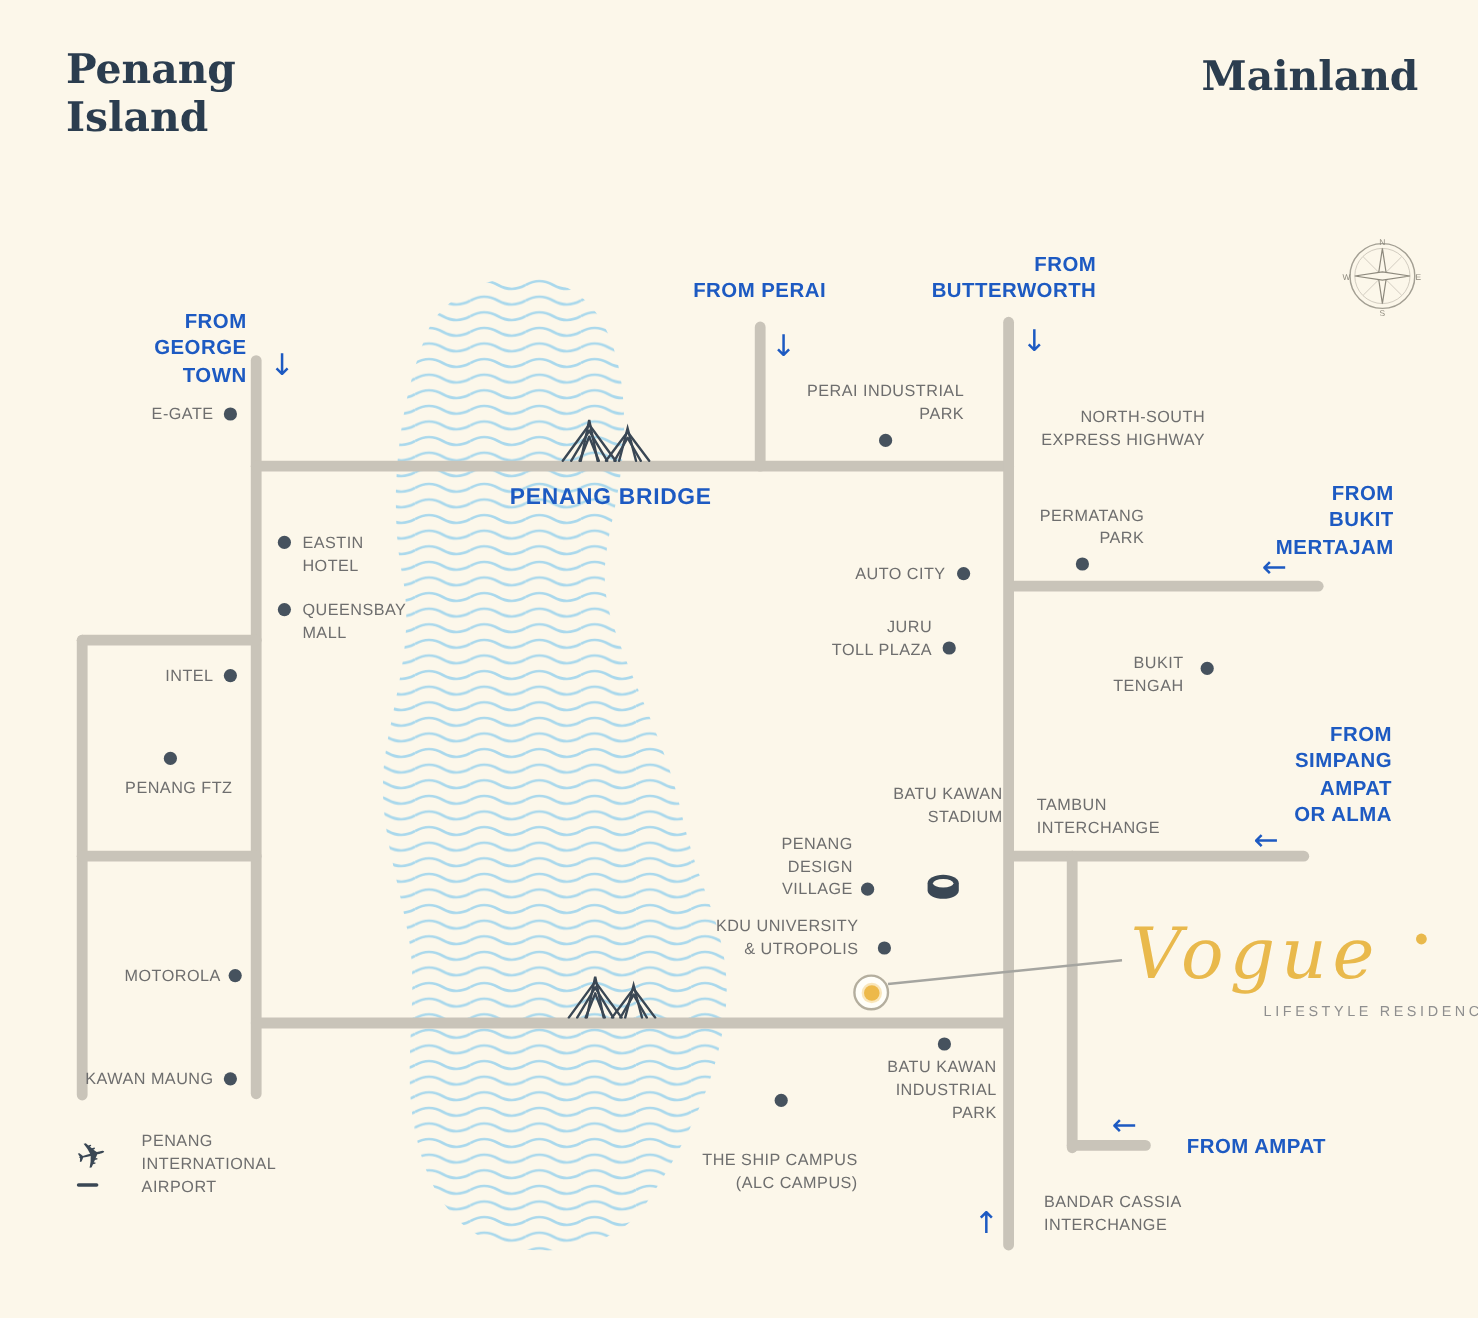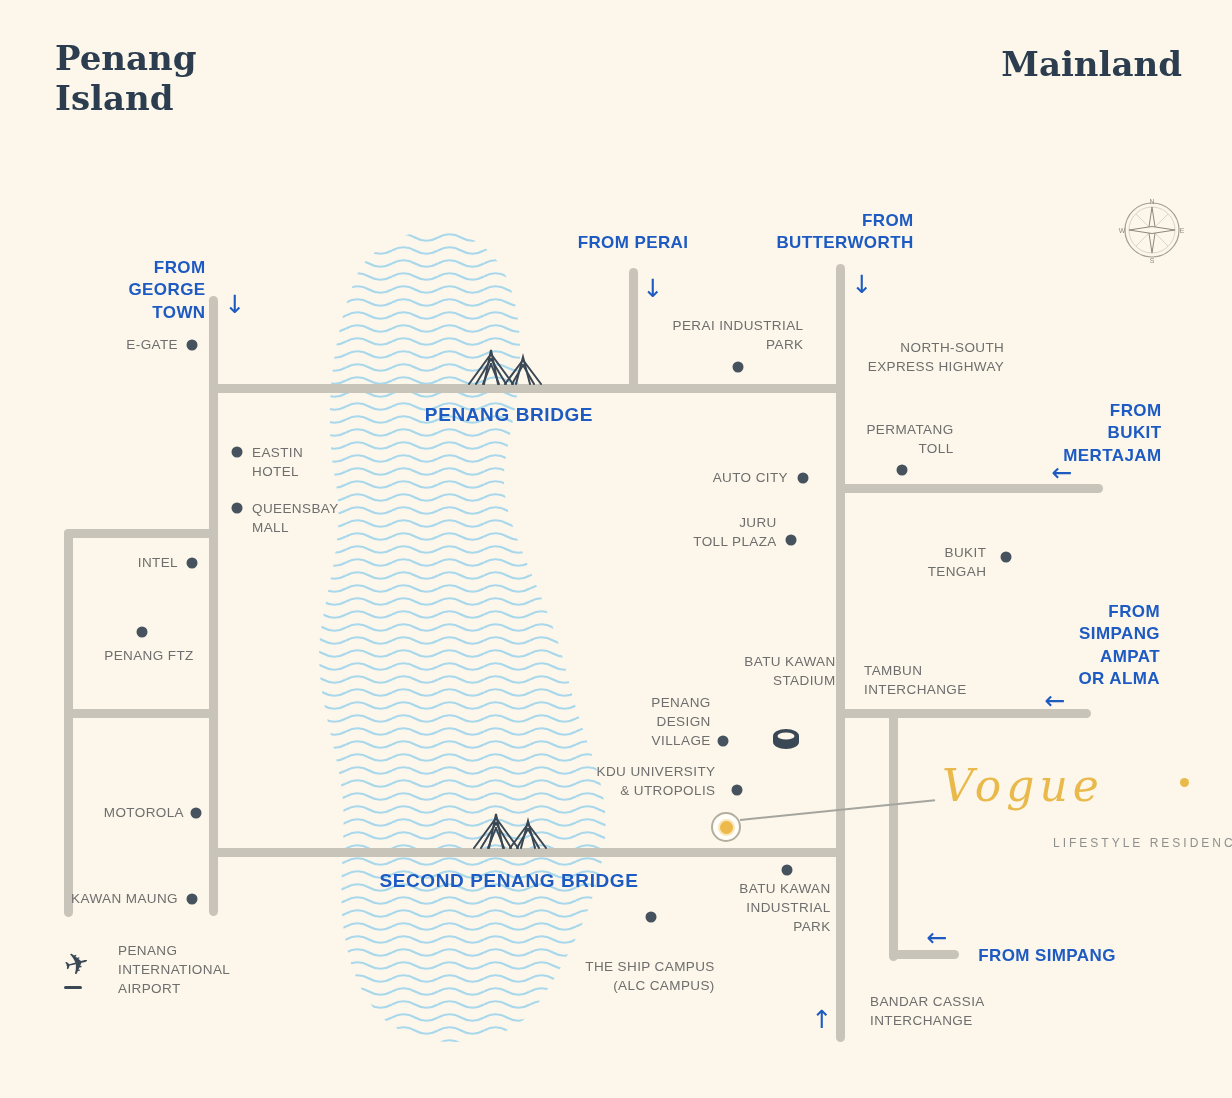--- a/index.html
+++ b/index.html
@@ -11,21 +11,21 @@
   .dir { position:absolute; color:#1D5AC2; font-weight:bold; font-size:17px; letter-spacing:0.4px; line-height:1.32; white-space:pre-line; }
   .arrow { position:absolute; color:#1D5AC2; font-size:25px; font-family:"DejaVu Sans",sans-serif; transform:translate(-50%,-50%); }
   .ac { transform:translate(-50%,-50%); text-align:right; }
   .ar { transform:translate(-100%,-50%); text-align:right; }
   .al { transform:translateY(-50%); text-align:left; }
   .title { position:absolute; font-family:"DejaVu Serif",serif; font-weight:bold; color:#2B3D4F; font-size:34px; line-height:1.18; white-space:pre-line; }
   .bridge-label { position:absolute; color:#1D5AC2; font-weight:bold; font-size:19px; letter-spacing:0.6px; transform:translate(-50%,-50%); white-space:nowrap; }
   .abs-svg { position:absolute; }
   .compass text { font-size:7px; fill:#8D897D; font-family:"Liberation Sans",sans-serif; }
   .callout { position:absolute; height:1.5px; background:#A5A5A0; transform-origin:left center; }
-  .vogue-script { position:absolute; font-family:"DejaVu Serif",serif; font-style:italic; color:#E9B94C; font-size:44px; letter-spacing:5px; }
+  .vogue-script { position:absolute; font-family:"DejaVu Serif",serif; font-style:italic; color:#E9B94C; font-size:59px; letter-spacing:5px; }
   .vogue-dot { position:absolute; width:9px; height:9px; border-radius:50%; background:#E9B94C; }
   .vogue-tagline { position:absolute; color:#8F8F8F; font-size:12px; letter-spacing:3px; white-space:nowrap; }
   .vogue-marker { position:absolute; width:30px; height:30px; border:2px solid #B4AE9E; border-radius:50%; background:#FFFEF8; transform:translate(-50%,-50%); display:flex; align-items:center; justify-content:center; }
   .vogue-marker-dot { width:13px; height:13px; border-radius:50%; background:#EDB94A; box-shadow:0 0 0 2px rgba(237,185,74,0.35); }
   .plane-glyph { display:inline-block; font-size:30px; color:#3A4754; transform:rotate(-14deg); font-family:"DejaVu Sans",sans-serif; }
   .runway { position:absolute; width:18px; height:2.5px; background:#3A4754; border-radius:2px; }
 </style>
 </head>
 <body>
 
@@ -100,21 +100,20 @@
       <path d="M34 9 L56 39"></path>
         <path d="M34 14 L49 39"></path>
         <path d="M34 19 L42 39"></path>
       <path d="M59 39 L66 12 L73 39"></path>
       <path d="M66 15 L48 39"></path>
         <path d="M66 20 L55 39"></path>
       <path d="M66 15 L84 39"></path>
         <path d="M66 20 L77 39"></path>
     </g>
   </svg>
-  <div class="bridge-label" style="left:509px; top:881px">SECOND PENANG BRIDGE</div>
 
   <div class="dir ac" style="left:167px; top:291px">FROM
 GEORGE
 TOWN</div>
   <div class="arrow" style="left:235px; top:304px">↓</div>
 
   <div class="dir ac" style="left:633px; top:243px">FROM PERAI</div>
   <div class="arrow" style="left:653px; top:288px">↓</div>
 
   <div class="dir ac" style="left:845px; top:232px">FROM
@@ -123,21 +122,21 @@
 
   <div class="dir ac" style="left:1091px; top:434px">FROM
 BUKIT MERTAJAM</div>
   <div class="arrow" style="left:1062px; top:472px">←</div>
 
   <div class="dir ac" style="left:1088px; top:646px">FROM
 SIMPANG AMPAT
 OR ALMA</div>
   <div class="arrow" style="left:1055px; top:700px">←</div>
 
-  <div class="dir ac" style="left:1047px; top:956px">FROM SIMPANG</div>
+  <div class="dir ac" style="left:1047px; top:956px">FROM AMPAT</div>
   <div class="arrow" style="left:937px; top:937px">←</div>
 
   <div class="arrow" style="left:822px; top:1019px">↑</div>
 
   <div class="loc ar" style="left:178px; top:345px">E-GATE</div>
   <div class="dot" style="left:192px; top:345px"></div>
 
   <div class="loc al" style="left:252px; top:462px">EASTIN
 HOTEL</div>
   <div class="dot" style="left:237px; top:452px"></div>
@@ -167,21 +166,21 @@
   <div class="runway" style="left:64px; top:986px"></div>
 
   <div class="loc ac" style="left:738px; top:335px">PERAI INDUSTRIAL
 PARK</div>
   <div class="dot" style="left:738px; top:367px"></div>
 
   <div class="loc ac" style="left:936px; top:357px">NORTH-SOUTH
 EXPRESS HIGHWAY</div>
 
   <div class="loc ac" style="left:910px; top:439px">PERMATANG
-TOLL</div>
+PARK</div>
   <div class="dot" style="left:902px; top:470px"></div>
 
   <div class="loc ar" style="left:788px; top:478px">AUTO CITY</div>
   <div class="dot" style="left:803px; top:478px"></div>
 
   <div class="loc ac" style="left:735px; top:532px">JURU
 TOLL PLAZA</div>
   <div class="dot" style="left:791px; top:540px"></div>
 
   <div class="loc ac" style="left:957px; top:562px">BUKIT

